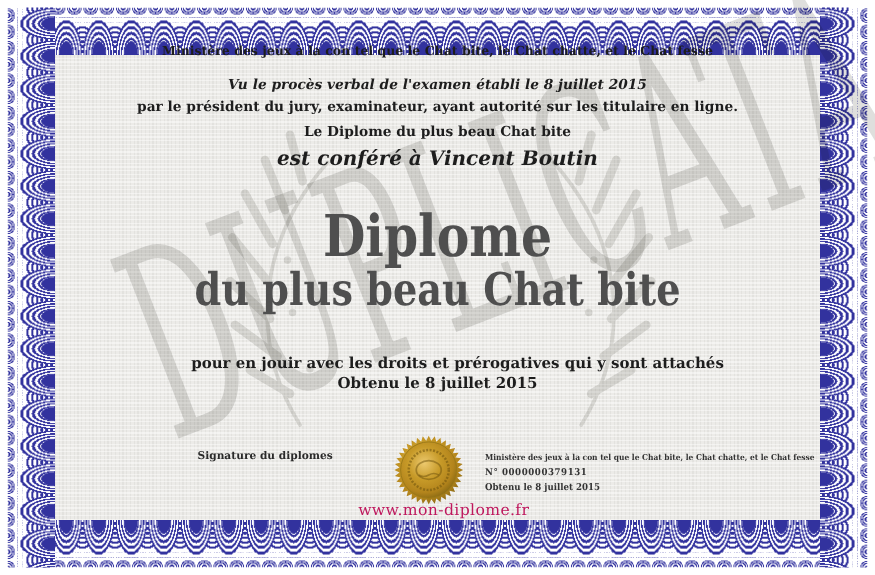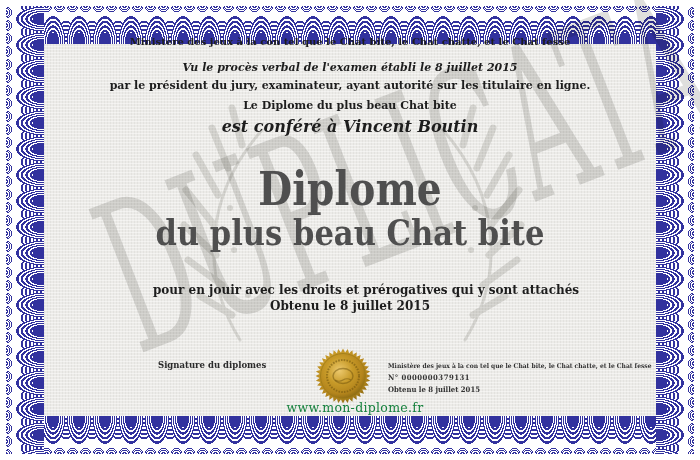--- a/index.html
+++ b/index.html
@@ -81,21 +81,21 @@
   #l-obt{top:300px; font-size:12px;}
   
   #sig{position:absolute; left:158px; top:360px; z-index:5; font-size:8.5px; font-weight:bold; color:#2a2a2a;}
   #stamp{position:absolute; left:388px; top:360px; z-index:5; width:280px;
          transform:scaleX(.92); transform-origin:left top; color:#333;}
   #stamp .s1{font-size:6.5px; font-weight:bold; white-space:nowrap; line-height:12px;}
   #stamp .s2{font-size:7.5px; font-weight:bold; letter-spacing:.5px; line-height:12px;}
   #stamp .s3{font-size:7.5px; font-weight:bold; line-height:12px;}
   #seal{position:absolute; left:314px; top:347px; z-index:4;}
   #url{position:absolute; left:255px; top:400px; width:200px; z-index:5;
-       text-align:center; font-size:12.5px; font-weight:normal; color:#15803d; letter-spacing:.3px;}
+       text-align:center; font-size:12.5px; font-weight:normal; color:#be185d; letter-spacing:.3px;}
 </style>
 </head>
 <body>
 
 <div id="cert">
 
   <div id="paper"></div>
 
   <div class="strip b-top"></div>
   <div class="strip b-bottom"></div>

